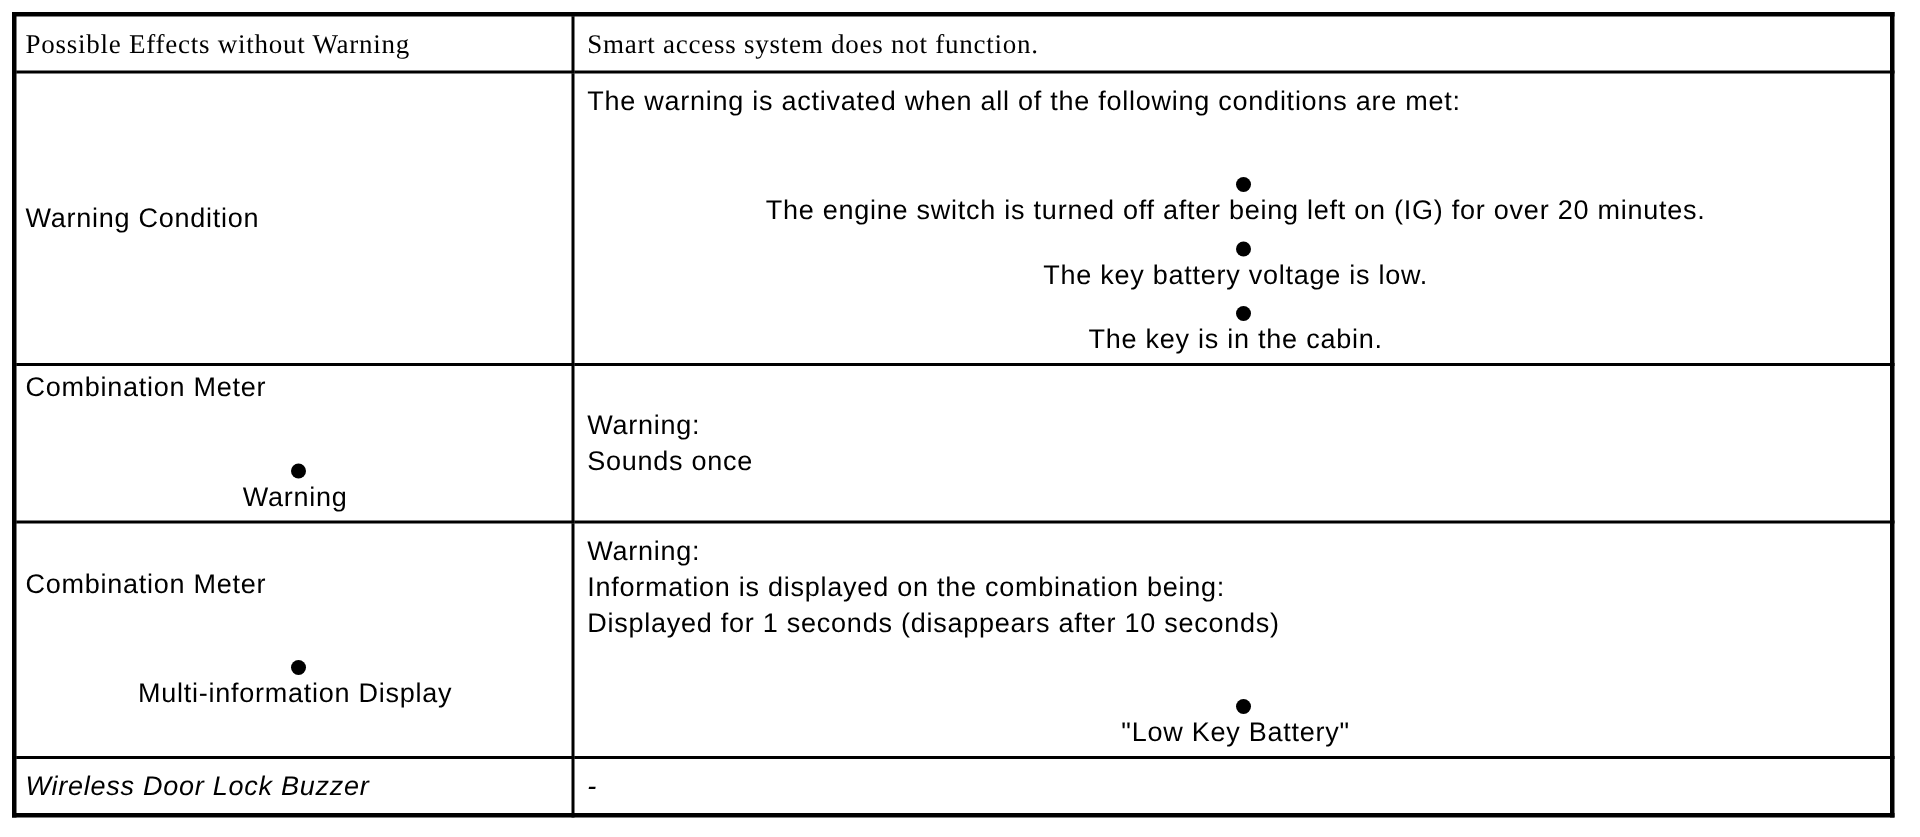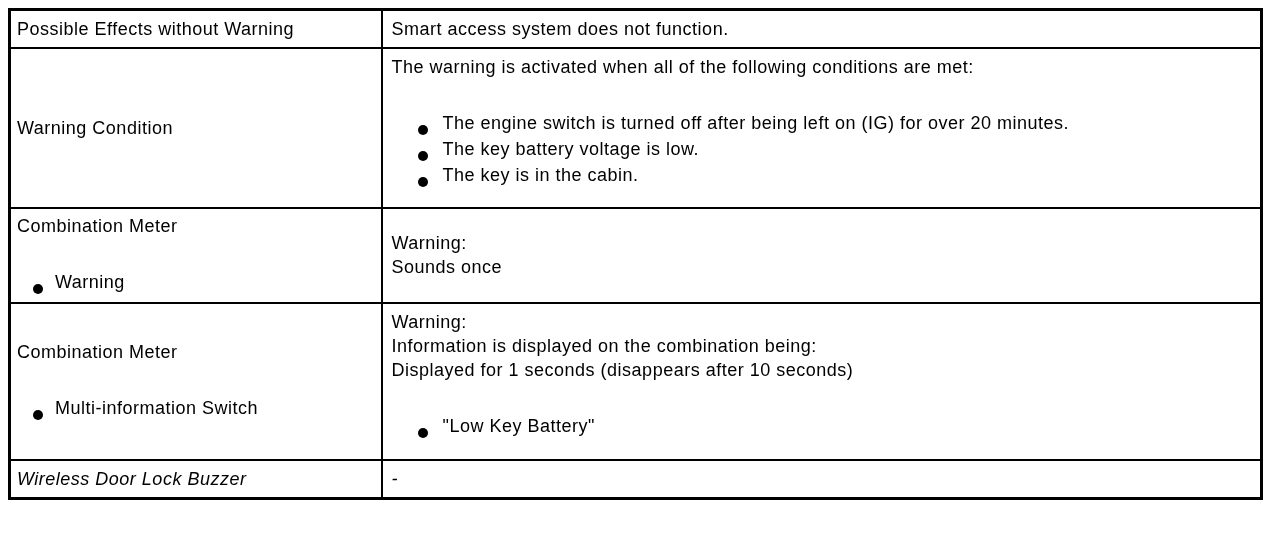--- a/index.html
+++ b/index.html
@@ -30,22 +30,23 @@
     padding: 2px 4px 2px 6px;
     overflow: hidden;
   }
   td.label-cell { width: 372px; }
   td.content-cell { width: 880px; padding-left: 9px; }
   td.v-top { vertical-align: top; padding-top: 6px; }
   .para { margin: 0; }
   .bullet-list { margin-top: 32px; }
   .bullet-item {
     display: flex;
-    align-items: flex-end;
+    align-items: center;
     margin: 2px 0;
+    flex-direction: column;
   }
   .bullet-item .dot {
     flex: 0 0 auto;
     width: 10px; height: 10px;
     border-radius: 50%;
     background: #000000;
     margin-top: 7px;
   }
   td.content-cell .bullet-item .dot { margin-left: 26px; margin-right: 15px; }
   td.label-cell  .bullet-item .dot { margin-left: 16px; margin-right: 12px; }
@@ -54,21 +55,21 @@
 <body>
 
 <div class="page">
   <table class="spec">
     <colgroup>
       <col style="width:372px">
       <col style="width:880px">
     </colgroup>
     <tbody>
 
-      <tr style="height:38px;">
+      <tr style="height:38px;font-family:Liberation Serif, serif;">
         <td class="label-cell">
           <div class="para">Possible Effects without Warning</div>
         </td>
         <td class="content-cell">
           <div class="para">Smart access system does not function.</div>
         </td>
       </tr>
 
       <tr style="height:160px;">
         <td class="label-cell">
@@ -108,21 +109,21 @@
           <div class="para">Sounds once</div>
         </td>
       </tr>
 
       <tr style="height:157px;">
         <td class="label-cell">
           <div class="para">Combination Meter</div>
           <div class="bullet-list">
             <div class="bullet-item">
               <span class="dot"></span>
-              <span>Multi-information Switch</span>
+              <span>Multi-information Display</span>
             </div>
           </div>
         </td>
         <td class="content-cell v-top">
           <div class="para">Warning:</div>
           <div class="para">Information is displayed on the combination being:</div>
           <div class="para">Displayed for 1 seconds (disappears after 10 seconds)</div>
           <div class="bullet-list">
             <div class="bullet-item">
               <span class="dot"></span>

